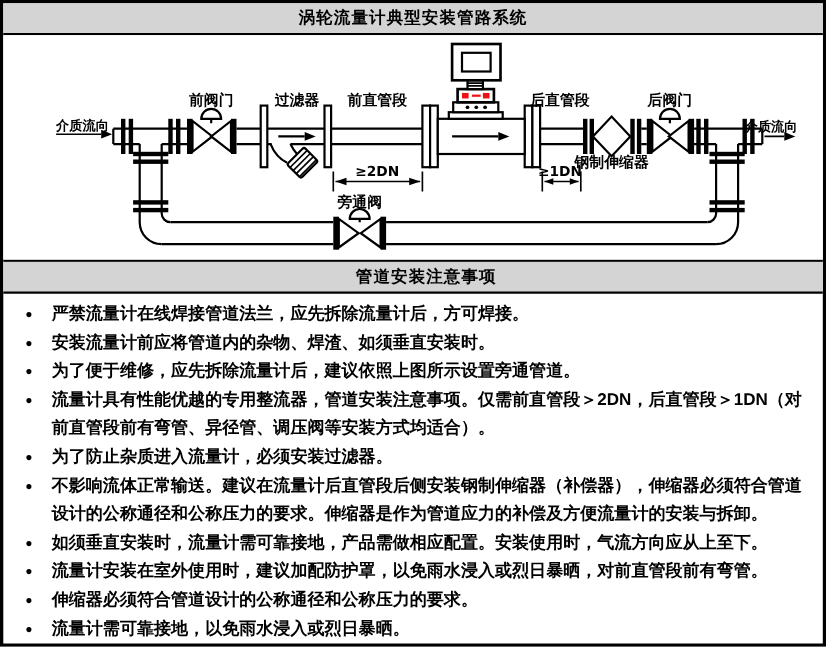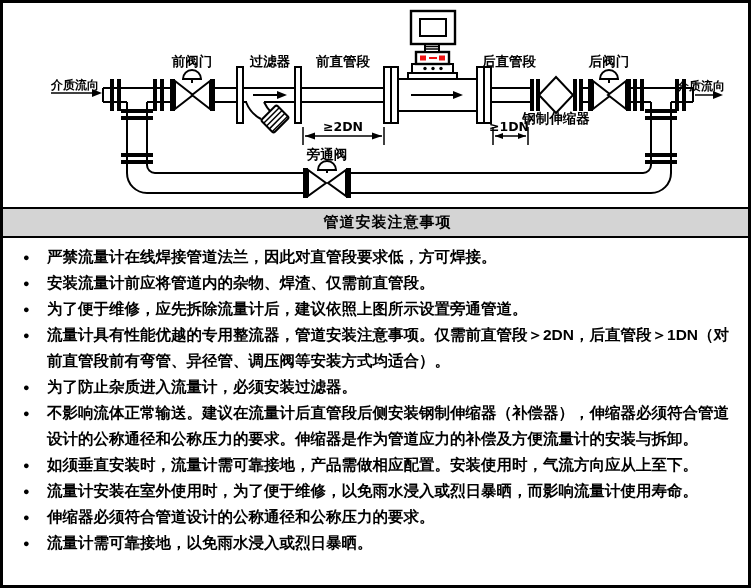--- a/index.html
+++ b/index.html
@@ -52,20 +52,23 @@
   .wfl25{fill:#fff;stroke:#000;stroke-width:2.4;}
   .lbl{font-family:"Liberation Sans",sans-serif;font-size:13.5px;font-weight:600;fill:#000;text-anchor:middle;}
   .lbl-sm{font-family:"Liberation Sans",sans-serif;font-size:12px;font-weight:600;fill:#000;text-anchor:middle;}
   .dimtxt{font-family:"DejaVu Sans",sans-serif;font-size:12.5px;font-weight:600;fill:#000;text-anchor:middle;}
 </style>
 </head>
 <body>
 
 <div class="page">
 
+  <div class="section-header">
+    <span>涡轮流量计典型安装管路系统</span>
+  </div>
 
   <div class="diagram-area">
     <svg width="745" height="204" viewBox="0 0 737 204" xmlns="http://www.w3.org/2000/svg">
 
       <g>
         <text class="lbl-sm" x="68" y="86">介质流向</text>
         <line class="pl15" x1="44" y1="90" x2="85" y2="90"></line>
         <polygon class="blk" points="85,86 95,90 85,94"></polygon>
       </g>
 
@@ -244,25 +247,25 @@
     </svg>
   </div>
 
   <div class="section-header mid">
     <span>管道安装注意事项</span>
   </div>
 
   <div class="notes-area">
     <div class="note-row">
       <span class="note-bullet">●</span>
-      <span class="note-text">严禁流量计在线焊接管道法兰，因此对直管段要求低，方可焊接。</span>
-    </div>
-    <div class="note-row">
-      <span class="note-bullet">●</span>
-      <span class="note-text">安装流量计前应将管道内的杂物、焊渣、仅需前直管段。</span>
+      <span class="note-text">严禁流量计在线焊接管道法兰，应先拆除流量计后，方可焊接。</span>
+    </div>
+    <div class="note-row">
+      <span class="note-bullet">●</span>
+      <span class="note-text">安装流量计前应将管道内的杂物、焊渣、如须垂直安装时。</span>
     </div>
     <div class="note-row">
       <span class="note-bullet">●</span>
       <span class="note-text">为了便于维修，应先拆除流量计后，建议依照上图所示设置旁通管道。</span>
     </div>
     <div class="note-row">
       <span class="note-bullet">●</span>
       <span class="note-text">流量计具有性能优越的专用整流器，管道安装注意事项。仅需前直管段＞2DN，后直管段＞1DN（对前直管段前有弯管、异径管、调压阀等安装方式均适合）。</span>
     </div>
     <div class="note-row">
@@ -272,21 +275,21 @@
     <div class="note-row">
       <span class="note-bullet">●</span>
       <span class="note-text">不影响流体正常输送。建议在流量计后直管段后侧安装钢制伸缩器（补偿器），伸缩器必须符合管道设计的公称通径和公称压力的要求。伸缩器是作为管道应力的补偿及方便流量计的安装与拆卸。</span>
     </div>
     <div class="note-row">
       <span class="note-bullet">●</span>
       <span class="note-text">如须垂直安装时，流量计需可靠接地，产品需做相应配置。安装使用时，气流方向应从上至下。</span>
     </div>
     <div class="note-row">
       <span class="note-bullet">●</span>
-      <span class="note-text">流量计安装在室外使用时，为了便于维修，以免雨水浸入或烈日暴晒，而影响流量计使用寿命。</span>
+      <span class="note-text">流量计安装在室外使用时，建议加配防护罩，以免雨水浸入或烈日暴晒，对前直管段前有弯管。</span>
     </div>
     <div class="note-row">
       <span class="note-bullet">●</span>
       <span class="note-text">伸缩器必须符合管道设计的公称通径和公称压力的要求。</span>
     </div>
     <div class="note-row">
       <span class="note-bullet">●</span>
       <span class="note-text">流量计需可靠接地，以免雨水浸入或烈日暴晒。</span>
     </div>
   </div>

